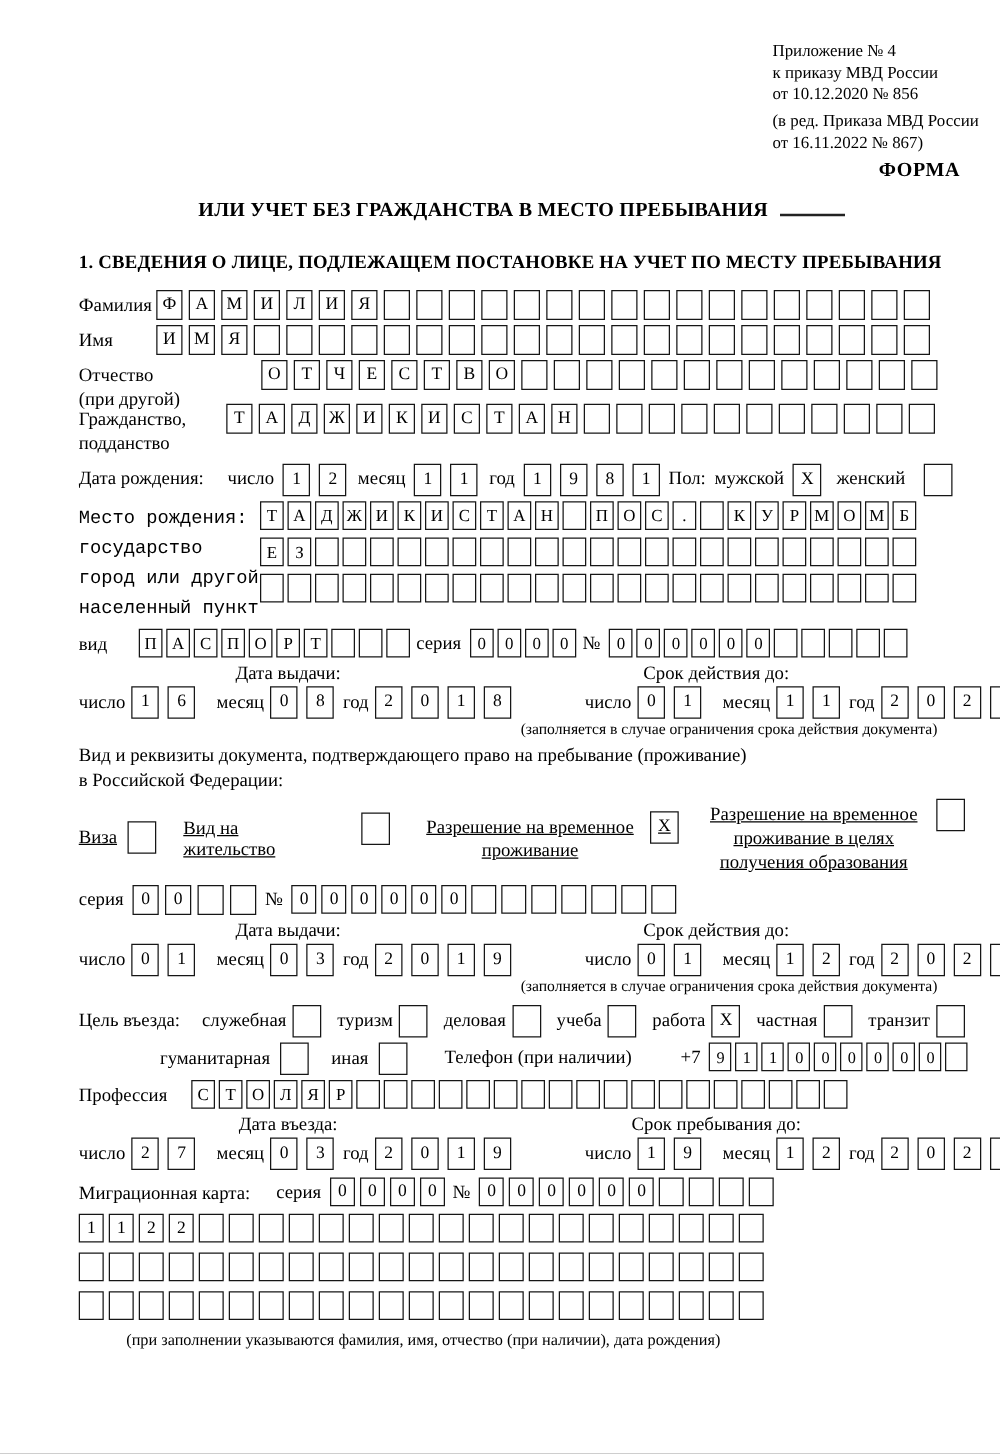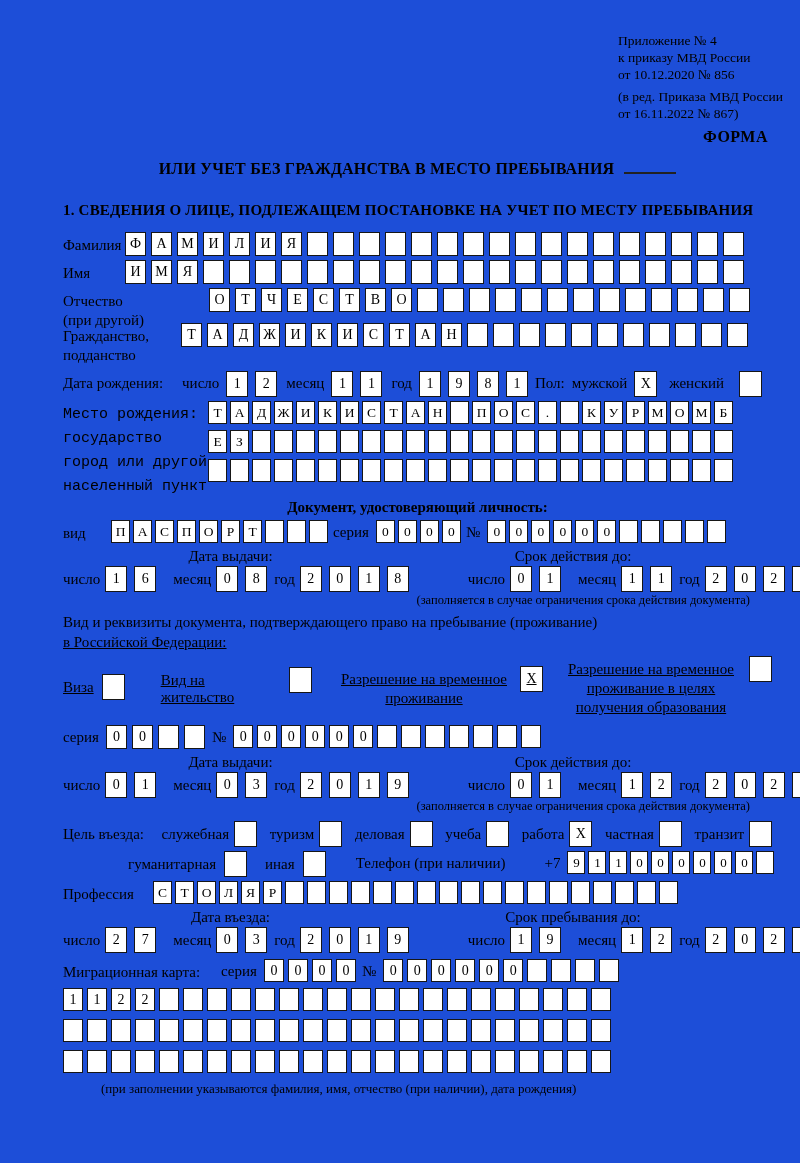--- a/index.html
+++ b/index.html
@@ -1,17 +1,17 @@
 <!DOCTYPE html>
 <html><head>
 <meta charset="utf-8">
 <style>
   html,body{margin:0;padding:0;background:#888;}
   .page{
-    position:relative;width:800px;height:1163px;background:#1d4ed8;margin:0 auto;
+    position:relative;width:800px;height:1163px;background:#ffffff;margin:0 auto;
     box-sizing:border-box;padding:32px 28px 0 63px;overflow:hidden;
     font-family:"Liberation Serif","DejaVu Serif",serif;color:#000;font-size:15px;
   }
   
   .annex{margin-left:555px;line-height:17px;font-size:13.5px;}
   .annex div{white-space:nowrap;}
   .annex .gap{margin-top:5px;}
   .forma{text-align:right;font-weight:bold;font-size:16px;margin-top:6px;letter-spacing:.5px;padding-right:4px;}
   
   .title{text-align:center;font-weight:bold;font-size:16px;line-height:22px;margin-top:12px;letter-spacing:.2px;}
@@ -316,21 +316,20 @@
           <span class="cell"></span>
           <span class="cell"></span>
           <span class="cell"></span>
           <span class="cell"></span>
           <span class="cell"></span>
           <span class="cell"></span>
         </span>
     </span>
   </div>
 
-  <div style="text-align:center;font-weight:bold;margin-top:0;">Документ, удостоверяющий личность:</div>
 
   <div class="frow mt4">
     <span class="flabel" style="width:48px;font-family:Liberation Serif, serif;">вид</span>
     <span class="cells narrow">
         <span class="cell">П</span>
         <span class="cell">А</span>
         <span class="cell">С</span>
         <span class="cell">П</span>
         <span class="cell">О</span>
         <span class="cell">Р</span>
@@ -399,30 +398,30 @@
     <span class="cells date">
         <span class="cell">2</span>
         <span class="cell">0</span>
         <span class="cell">2</span>
         <span class="cell">5</span>
       </span>
   </div>
   <div class="date-note">(заполняется в случае ограничения срока действия документа)</div>
 
   <div class="mt6">Вид и реквизиты документа, подтверждающего право на пребывание (проживание)</div>
-  <div style="margin-top:3px;text-decoration:underline;">в Российской Федерации:</div>
+  <div style="margin-top:3px;">в Российской Федерации:</div>
 
   <div class="visa-row">
     <span class="opt">
       <span class="opt-label">Виза</span>
       <span class="cells box1">
           <span class="cell"></span>
         </span>
     </span>
-    <span class="opt" style="margin-left:36px;">
+    <span class="opt" style="margin-left:22px;gap:13px;">
       <span class="opt-label">Вид на жительство</span>
       <span class="cells box1">
           <span class="cell"></span>
         </span>
     </span>
     <span class="opt" style="margin-left:24px;">
       <span class="opt-center" style="width:176px;">Разрешение на временное проживание</span>
       <span class="cells box1">
           <span class="cell">X</span>
         </span>

